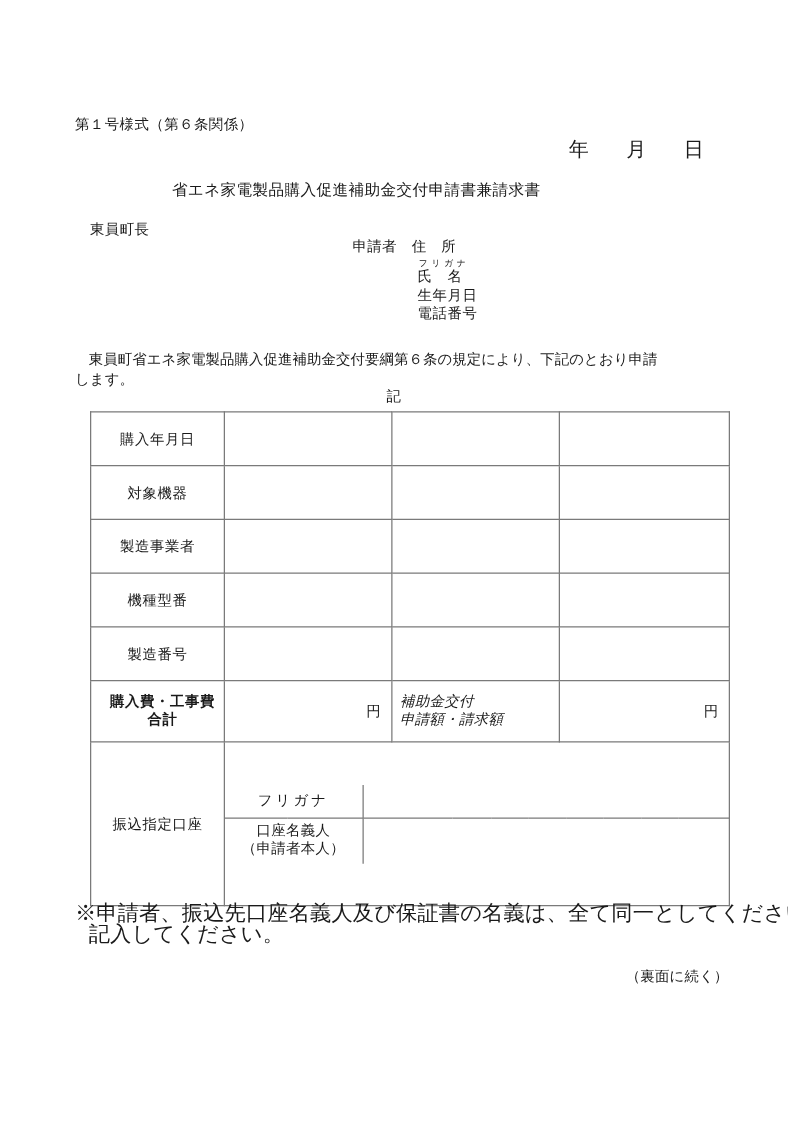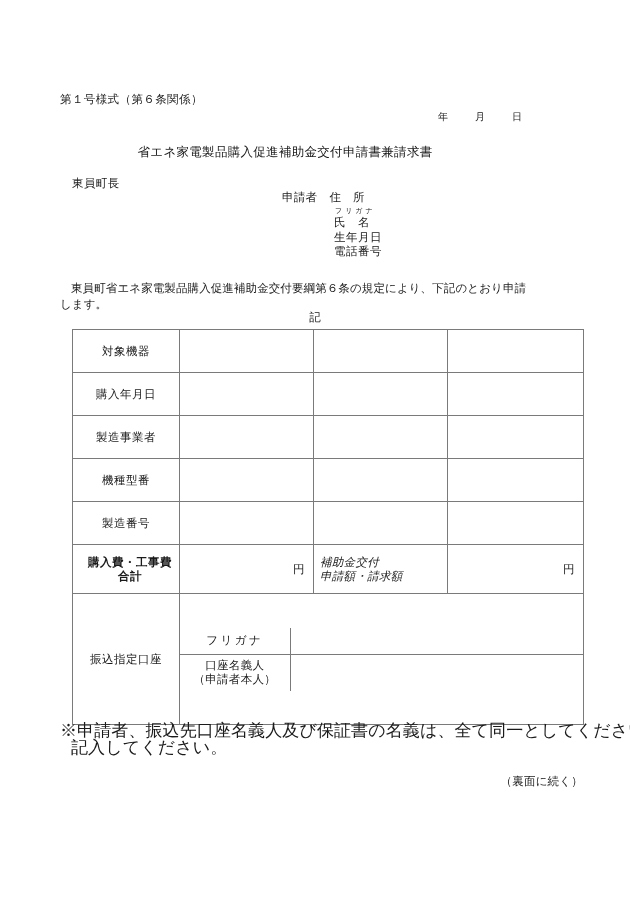--- a/index.html
+++ b/index.html
@@ -27,23 +27,23 @@
   .form-code {
     position: absolute;
     left: 60px;
     top: 92px;
     font-size: 11.5px;
     letter-spacing: 0.4px;
     white-space: nowrap;
   }
   .date-line {
     position: absolute;
-    left: 438px;
+    left: 455px;
     top: 110px;
-    font-size: 10px;
+    font-size: 16px;
     white-space: nowrap;
   }
   .date-line span { display: inline-block; }
   .date-line .gap { width: 22px; }
 
   .doc-title {
     position: absolute;
     left: 0;
     top: 144px;
     width: 570px;
@@ -271,27 +271,27 @@
 
   <table class="main-table">
     <colgroup>
       <col style="width:107px">
       <col style="width:134px">
       <col style="width:134px">
       <col style="width:136px">
     </colgroup>
     <tbody>
       <tr>
+        <td class="lbl">購入年月日</td>
+        <td class="cell-blank"></td>
+        <td class="cell-blank"></td>
+        <td class="cell-blank"></td>
+      </tr>
+      <tr>
         <td class="lbl">対象機器</td>
-        <td class="cell-blank"></td>
-        <td class="cell-blank"></td>
-        <td class="cell-blank"></td>
-      </tr>
-      <tr>
-        <td class="lbl">購入年月日</td>
         <td class="cell-blank"></td>
         <td class="cell-blank"></td>
         <td class="cell-blank"></td>
       </tr>
       <tr>
         <td class="lbl">製造事業者</td>
         <td class="cell-blank"></td>
         <td class="cell-blank"></td>
         <td class="cell-blank"></td>
       </tr>

